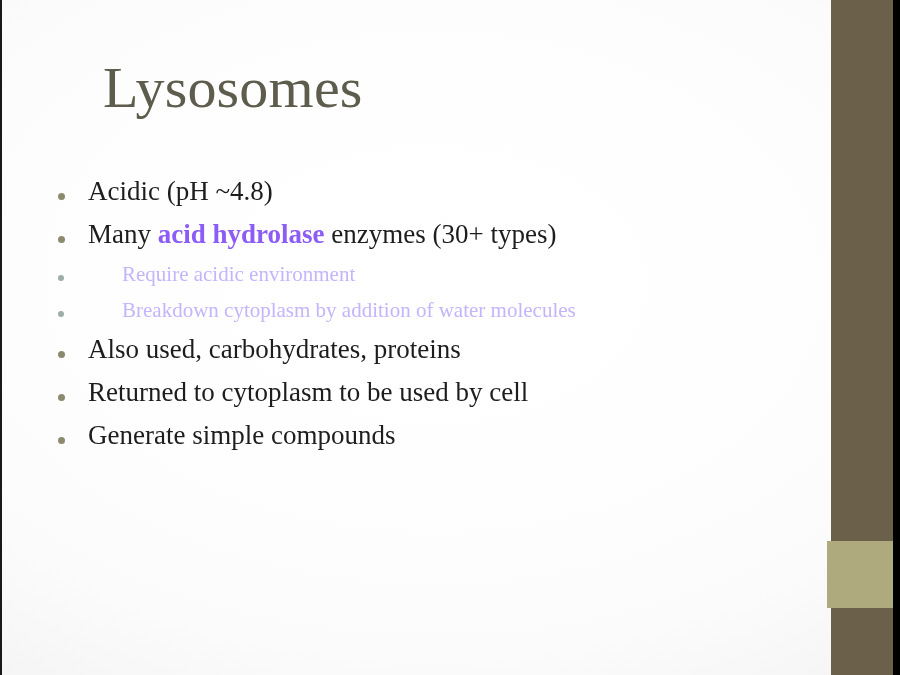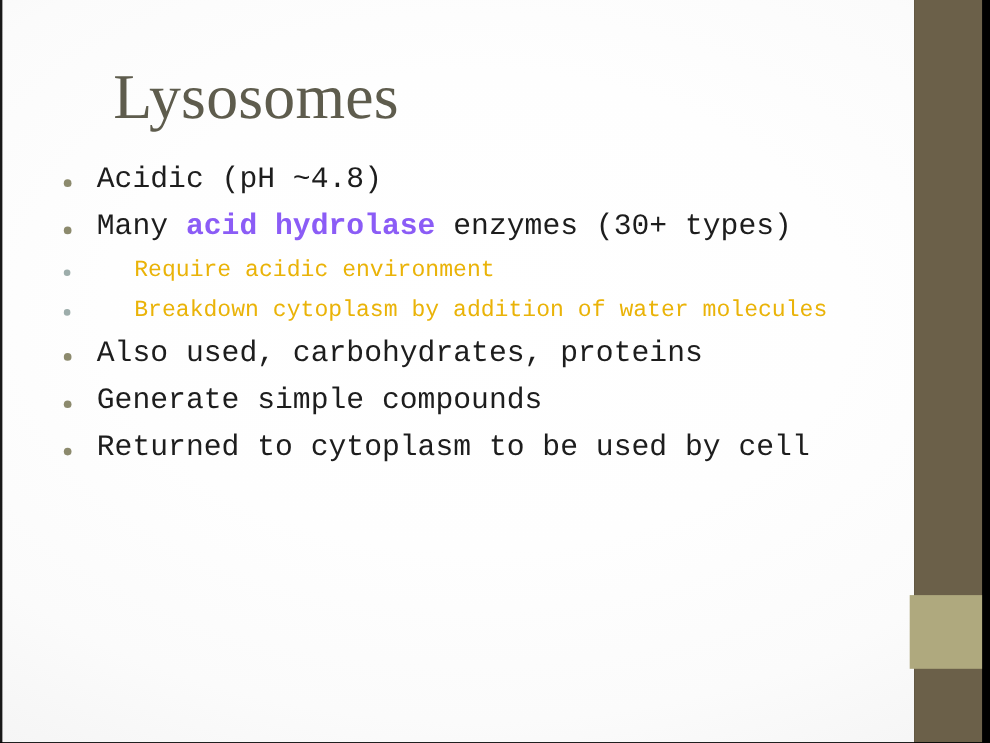--- a/index.html
+++ b/index.html
@@ -83,23 +83,22 @@
     letter-spacing: 0.2px;
     line-height: 1.06;
     white-space: nowrap;
     margin-left: 47px;
   }
 
   
   #body-list {
     position: absolute;
     left: 58px;
-    top: 143px;
+    top: 170px;
     width: 740px;
-    font-family: Liberation Mono, monospace;
   }
 
   .b-row {
     display: flex;
     align-items: baseline;
   }
 
   
   .lvl1 {
     height: 43px;
@@ -140,21 +139,21 @@
   }
   .lvl2 .dot {
     width: 6px;
     height: 6px;
     border-radius: 50%;
     background: #9dadab;
     display: block;
   }
   .lvl2 .b-text {
     font-size: 21px;
-    color: #eab308;
+    color: #c4b5fd;
     line-height: 36px;
     white-space: nowrap;
   }
 
   .emph {
     font-weight: bold;
     color: #8b5cf6;
   }
 </style>
 </head>
@@ -200,23 +199,23 @@
       <div class="b-row lvl1">
         <span class="dot-cell">
           <span class="dot"></span>
         </span>
         <span class="b-text"><span>Also used, carbohydrates, proteins</span></span>
       </div>
       <div class="b-row lvl1">
         <span class="dot-cell">
           <span class="dot"></span>
         </span>
+        <span class="b-text"><span>Returned to cytoplasm to be used by cell</span></span>
+      </div>
+      <div class="b-row lvl1">
+        <span class="dot-cell">
+          <span class="dot"></span>
+        </span>
         <span class="b-text"><span>Generate simple compounds</span></span>
       </div>
-      <div class="b-row lvl1">
-        <span class="dot-cell">
-          <span class="dot"></span>
-        </span>
-        <span class="b-text"><span>Returned to cytoplasm to be used by cell</span></span>
-      </div>
     </div>
 
 </div>
 
 </body></html>

